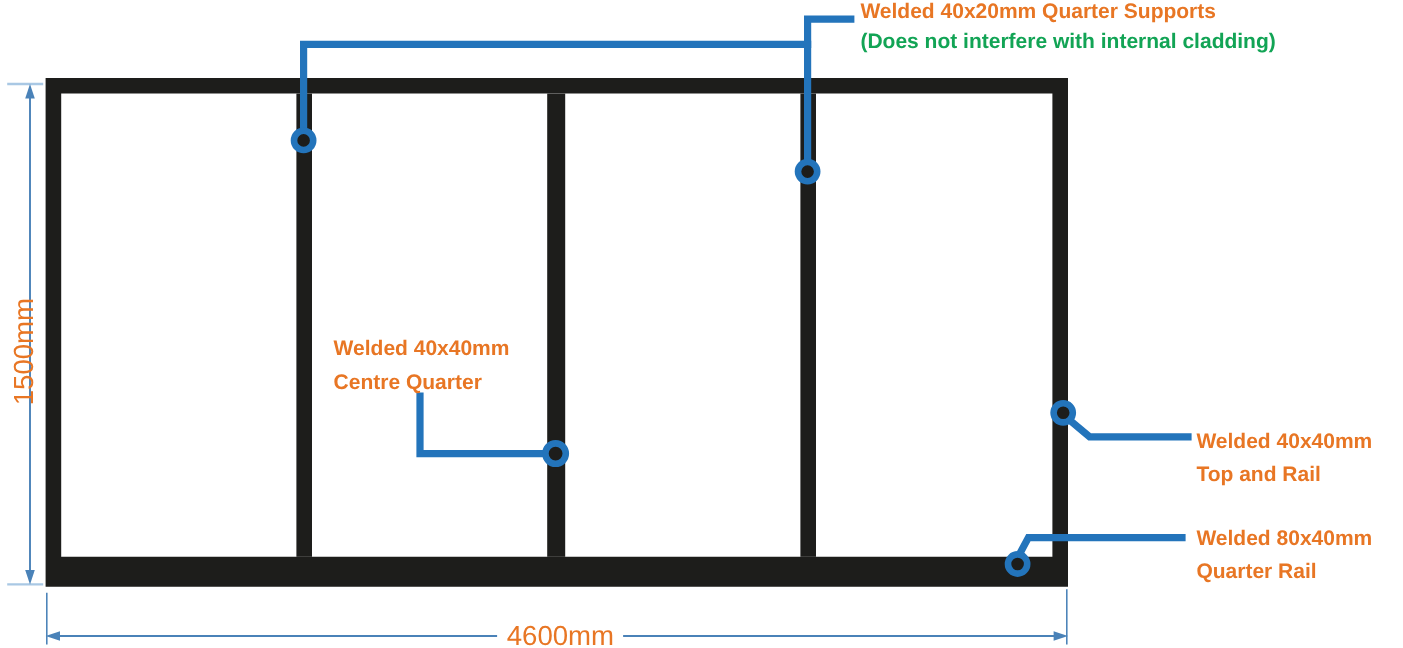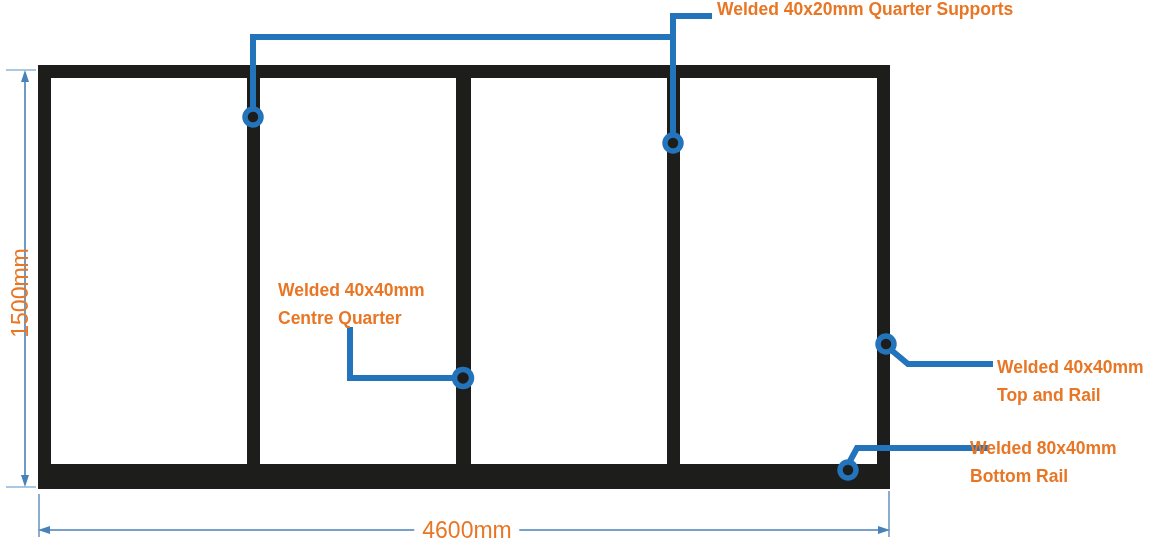--- a/index.html
+++ b/index.html
@@ -91,30 +91,31 @@
     <line class="dimline" x1="44" y1="530" x2="884" y2="530"></line>
     <polygon class="dimarrow" points="38,530 50,526 50,534"></polygon>
     <polygon class="dimarrow" points="890,530 878,526 878,534"></polygon>
   </svg>
 
   <div class="dim-label" id="dim-height-label">1500mm</div>
   <div class="dim-label" id="dim-width-label">4600mm</div>
 
   <div class="note" style="left:717px;top:-3px;">
     <div class="l-orange">Welded 40x20mm Quarter Supports</div>
+    <div class="l-green">(Does not interfere with internal cladding)</div>
   </div>
 
   <div class="note two" style="left:278px;top:276px;">
     <div class="l-orange">Welded 40x40mm</div>
     <div class="l-orange">Centre Quarter</div>
   </div>
 
   <div class="note two" style="left:997px;top:353px;">
     <div class="l-orange">Welded 40x40mm</div>
     <div class="l-orange">Top and Rail</div>
   </div>
 
-  <div class="note two" style="left:970px;top:434px;">
+  <div class="note two" style="left:997px;top:434px;">
     <div class="l-orange">Welded 80x40mm</div>
-    <div class="l-orange">Bottom Rail</div>
+    <div class="l-orange">Quarter Rail</div>
   </div>
 
 </div>
 
 </body></html>

